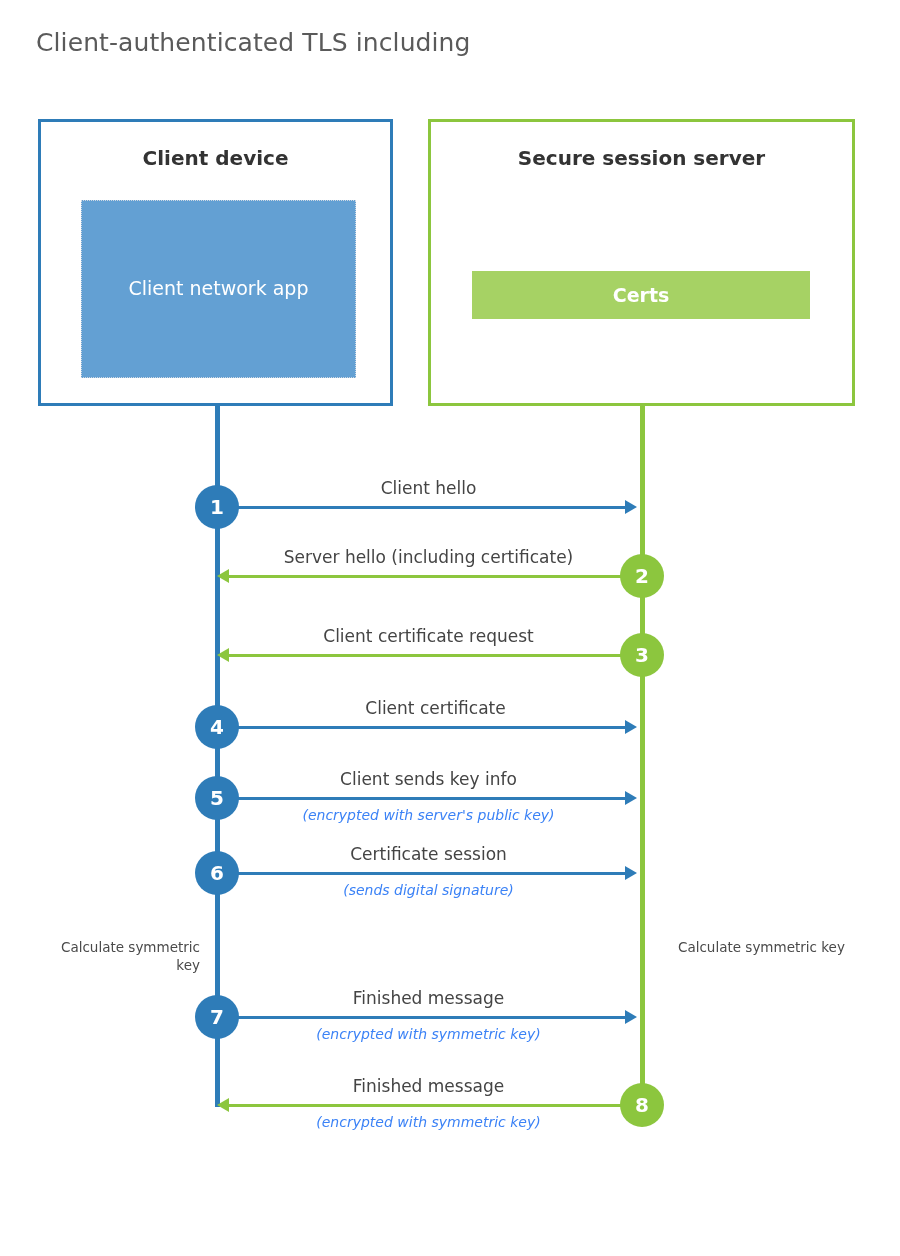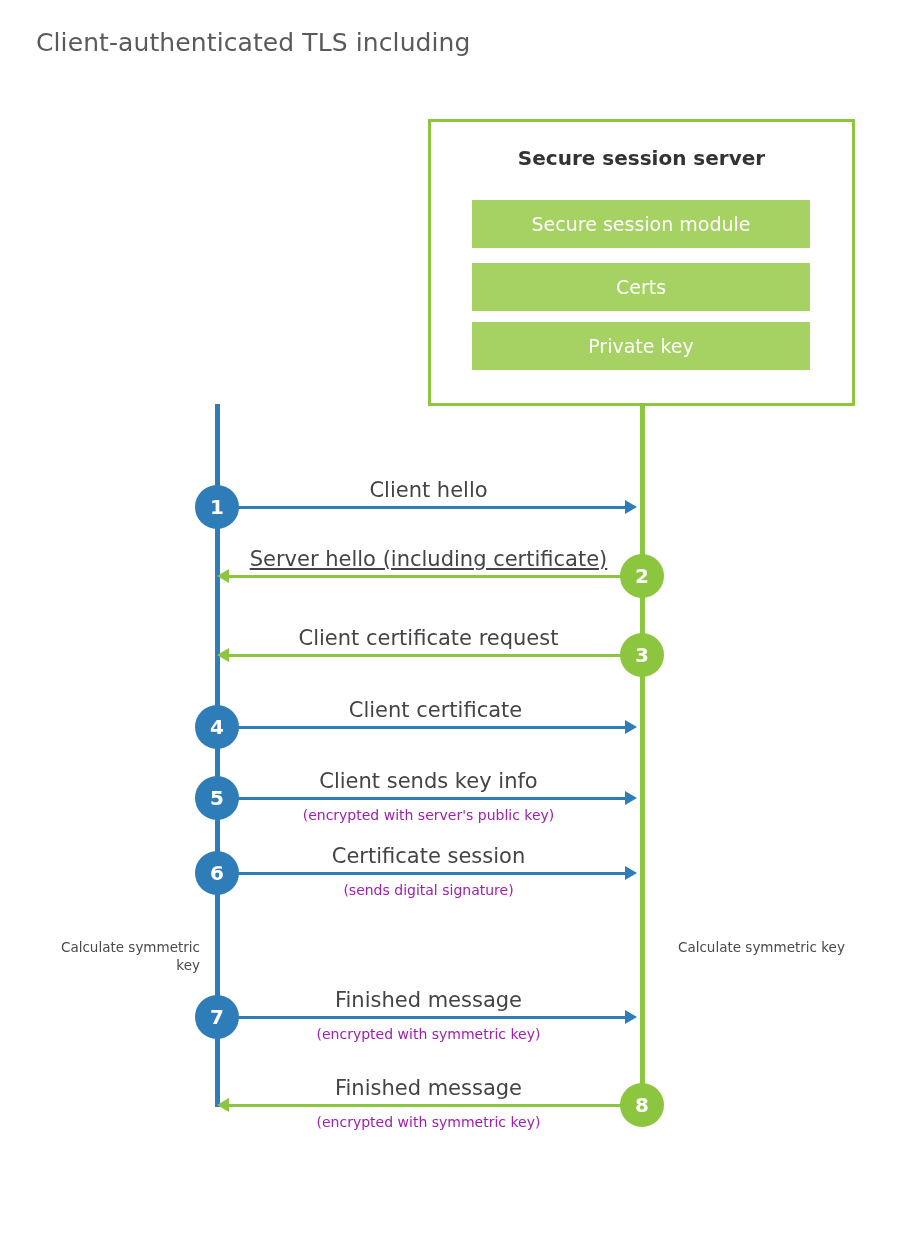--- a/index.html
+++ b/index.html
@@ -95,21 +95,21 @@
     height: 48px;
     background: #A6D264;
     display: flex;
     align-items: center;
     justify-content: center;
     color: #ffffff;
     font-size: 19px;
     white-space: nowrap;
   }
   .server-block.b0 { top: 78px; }
-  .server-block.b1 { top: 141px; }
+  .server-block.b1 { top: 149px; font-weight: bold; }
   .server-block.b2 { top: 200px; }
 
   
   .lifeline {
     position: absolute;
     width: 5px;
   }
   .lifeline.client-line {
     left: 215px;
     top: 404px;
@@ -146,32 +146,33 @@
   .arrow-head.right {
     border-left: 12px solid #2E7CB8;
   }
   .arrow-head.left {
     border-right: 12px solid #8CC63E;
   }
 
   .msg-label {
     position: absolute;
     text-align: center;
-    font-size: 21px;
+    font-size: 17px;
     color: #444444;
     white-space: nowrap;
     top: -29px;
   }
   .msg-sublabel {
     position: absolute;
     text-align: center;
     font-size: 14px;
-    color: #a21caf;
+    color: #3b82f6;
     white-space: nowrap;
     top: 9px;
+    font-style: italic;
   }
 
   
   .step-circle {
     position: absolute;
     width: 44px;
     height: 44px;
     border-radius: 50%;
     display: flex;
     align-items: center;
@@ -207,42 +208,44 @@
     text-align: left;
   }
 </style>
 </head>
 <body>
 
 <div id="diagram">
 
   <div class="page-title">Client-authenticated TLS including</div>
 
+  <div class="party-box client">
+    <div class="party-title">Client device</div>
+    <div class="client-app">Client network app</div>
+  </div>
 
   <div class="party-box server">
     <div class="party-title">Secure session server</div>
-    <div class="server-block b0">Secure session module</div>
     <div class="server-block b1">Certs</div>
-    <div class="server-block b2">Private key</div>
   </div>
 
   <div class="lifeline client-line"></div>
   <div class="lifeline server-line"></div>
 
   <div class="msg" style="top:507px">
     <div class="arrow-line" style="left:217px; width:408px; background:#2E7CB8;"></div>
     <div class="arrow-head right" style="left:625px;"></div>
     <div class="msg-label" style="left:217px; width:423px;">Client hello</div>
     <div class="step-circle blue">1</div>
   </div>
 
   <div class="msg" style="top:576px">
     <div class="arrow-line" style="left:229px; width:413px; background:#8CC63E;"></div>
     <div class="arrow-head left" style="left:217px;"></div>
-    <div class="msg-label" style="left:217px; width:423px;text-decoration:underline;">Server hello (including certificate)</div>
+    <div class="msg-label" style="left:217px; width:423px;">Server hello (including certificate)</div>
     <div class="step-circle green">2</div>
   </div>
 
   <div class="msg" style="top:655px">
     <div class="arrow-line" style="left:229px; width:413px; background:#8CC63E;"></div>
     <div class="arrow-head left" style="left:217px;"></div>
     <div class="msg-label" style="left:217px; width:423px;">Client certificate request</div>
     <div class="step-circle green">3</div>
   </div>
 

